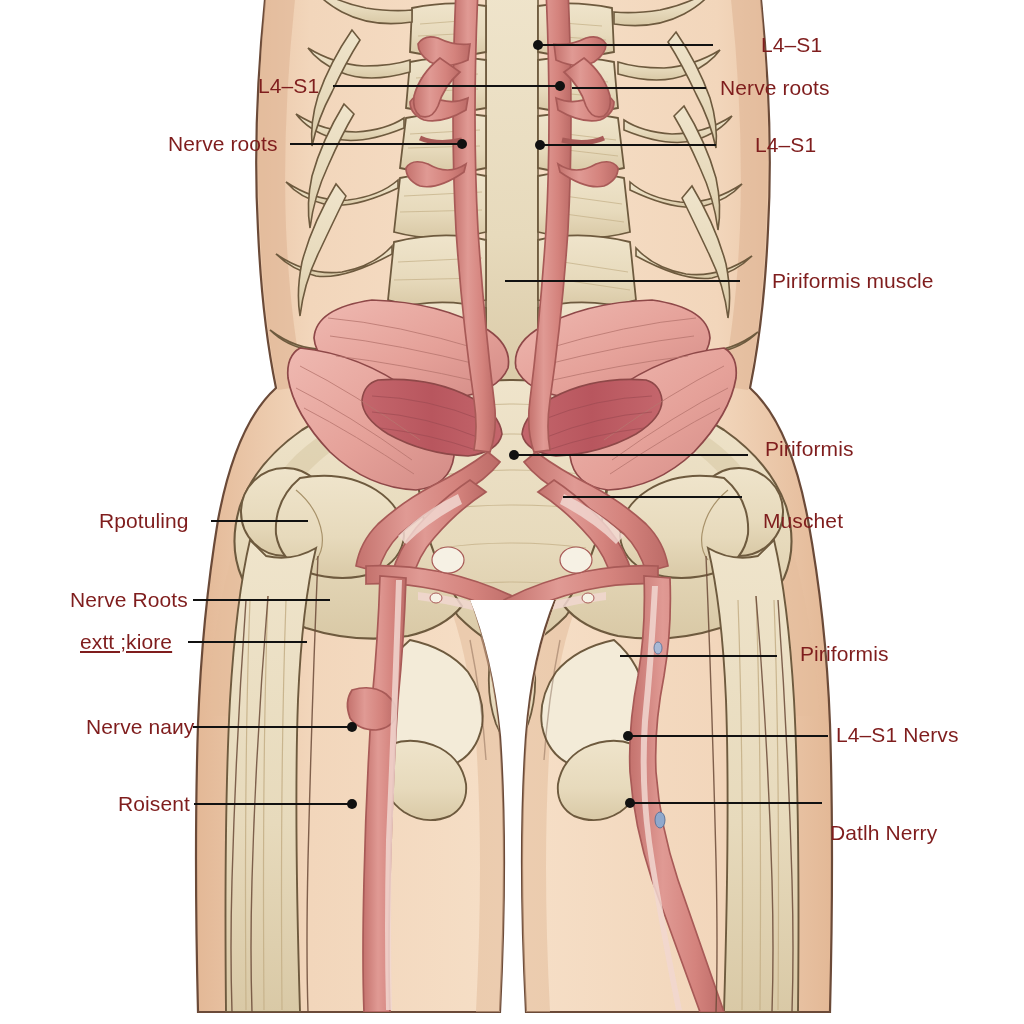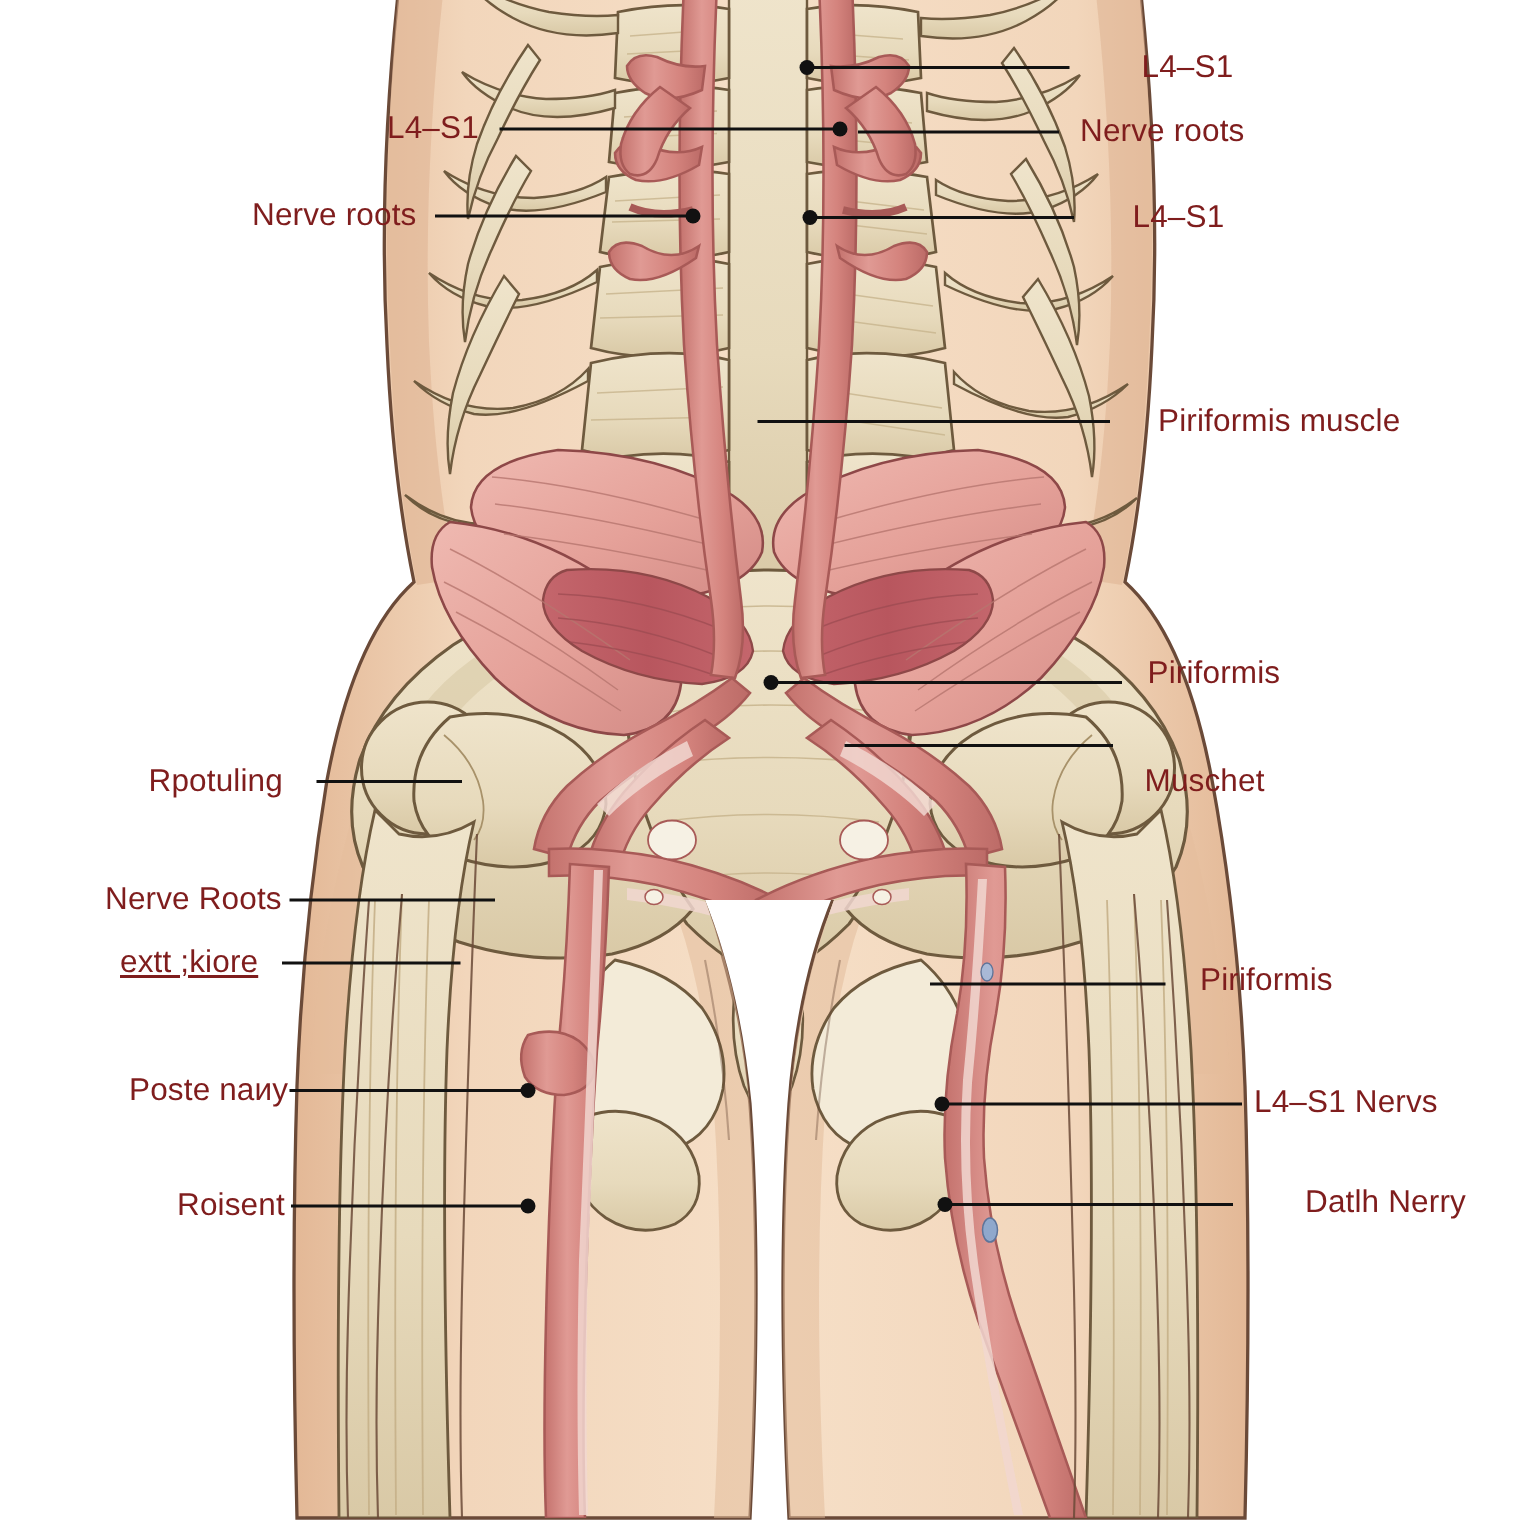--- a/index.html
+++ b/index.html
@@ -376,26 +376,26 @@
         <circle cx="630" cy="803" r="5" stroke="none"></circle>
       </g>
   </svg>
 
   <div id="label-layer">
       <div class="lbl l" style="left: 258px; top: 75px;">L4–S1</div>
       <div class="lbl l" style="left: 168px; top: 133px;">Nerve roots</div>
       <div class="lbl l" style="left: 99px; top: 510px;">Rpotuling</div>
       <div class="lbl l" style="left: 70px; top: 589px;">Nerve Roots</div>
       <div class="lbl l" style="left: 80px; top: 631px; text-decoration: underline;">extt ;kiore</div>
-      <div class="lbl l" style="left: 86px; top: 716px;">Poste naиy</div>
+      <div class="lbl l" style="left: 86px; top: 716px;">Nerve naиy</div>
       <div class="lbl l" style="left: 118px; top: 793px; text-align: right;">Roisent</div>
       <div class="lbl r" style="left: 761px; top: 34px;">L4–S1</div>
       <div class="lbl r" style="left: 720px; top: 77px;">Nerve roots</div>
       <div class="lbl r" style="left: 755px; top: 134px;">L4–S1</div>
       <div class="lbl r" style="left: 772px; top: 270px;">Piriformis muscle</div>
       <div class="lbl r" style="left: 765px; top: 438px;">Piriformis</div>
       <div class="lbl r" style="left: 763px; top: 482px; margin-top: 28px;">Muschet</div>
       <div class="lbl r" style="left: 800px; top: 643px;">Piriformis</div>
       <div class="lbl r" style="left: 836px; top: 724px; text-align: center;">L4–S1 Nervs</div>
-      <div class="lbl r" style="left: 830px; top: 791px; margin-left: 40px;">Datlh Nerry</div>
+      <div class="lbl r" style="left: 830px; top: 822px;">Datlh Nerry</div>
     </div>
 
 </div>
 
 </body></html>

